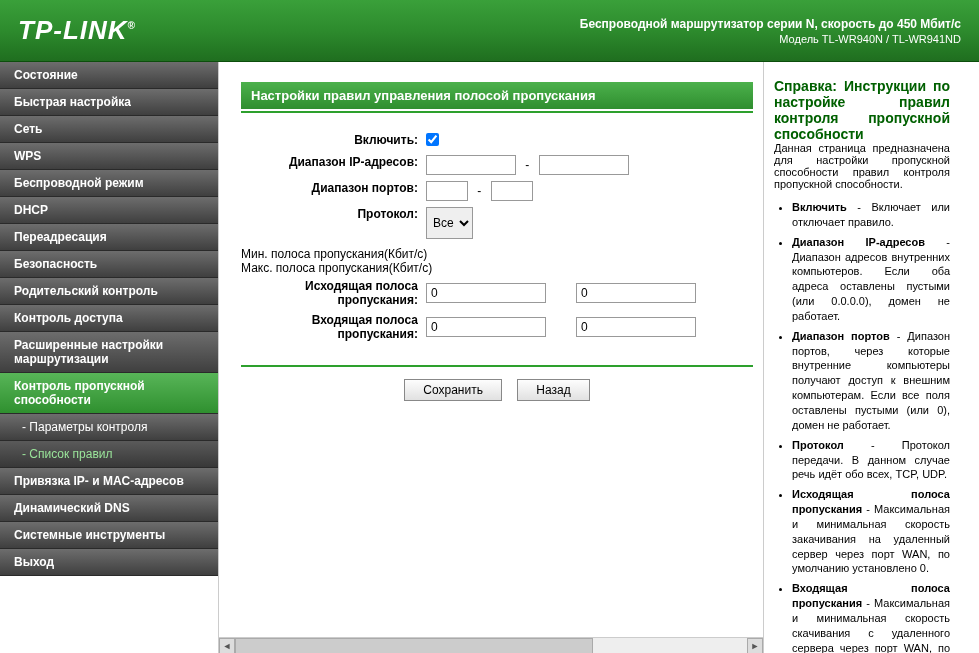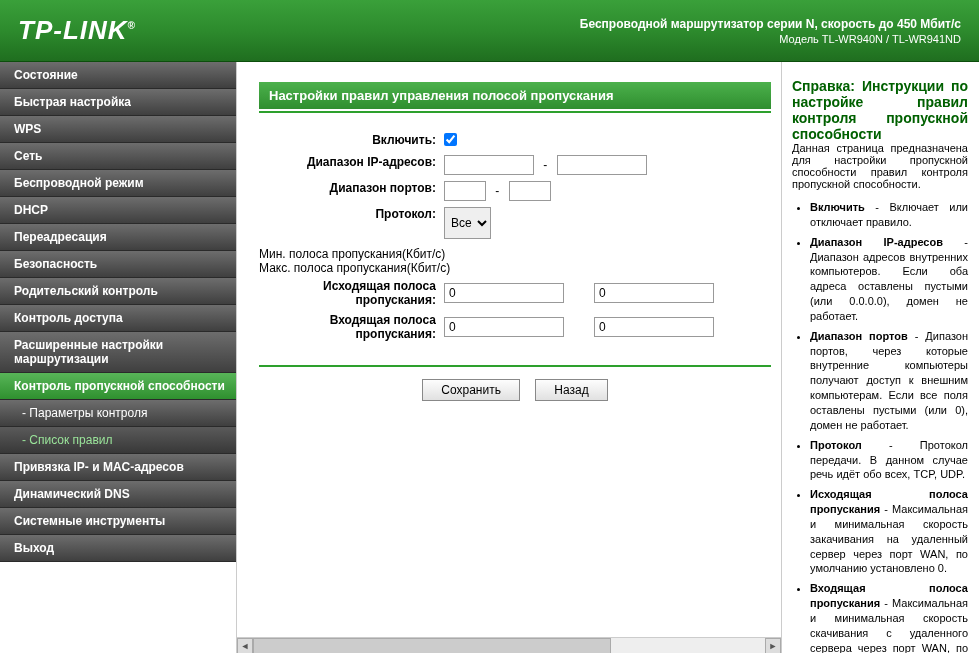--- a/index.html
+++ b/index.html
@@ -7,21 +7,21 @@
 
 .header { height: 62px; background: linear-gradient(to bottom, #3aa03a 0%, #2d8b2d 50%, #1f6e1f 100%); display: flex; align-items: center; justify-content: space-between; padding: 0 18px; border-bottom: 1px solid #0c4e0c; }
 .logo { color: #fff; font-size: 26px; font-weight: bold; font-style: italic; letter-spacing: 1px; font-family: Arial, sans-serif; }
 .logo sup { font-size: 10px; }
 .header-right { text-align: right; color: #fff; }
 .header-title { font-size: 12px; font-weight: bold; }
 .header-model { font-size: 11px; margin-top: 2px; }
 
 .container { display: flex; height: 591px; }
 
-.sidebar { width: 236px; background: #fff; }
+.sidebar { width: 218px; background: #fff; }
 .sidebar-item { display:block; padding: 6px 10px 6px 14px; color: #fff; cursor: pointer; font-size: 12px; font-weight: bold; background: linear-gradient(to bottom, #6d6d6d 0%, #3f3f3f 100%); border-bottom: 1px solid #2a2a2a; }
 .sidebar-item.active { background: linear-gradient(to bottom, #58b558 0%, #2f902f 100%); }
 .sidebar-sub { padding: 6px 10px 6px 22px; color: #fff; font-size: 12px; background: linear-gradient(to bottom, #6d6d6d 0%, #3f3f3f 100%); border-bottom: 1px solid #2a2a2a; cursor: pointer; }
 .sidebar-sub.active { color: #9ae49a; background: linear-gradient(to bottom, #5a5a5a 0%, #383838 100%); }
 
 .main { flex: 1; display: flex; overflow: hidden; border-left: 1px solid #ccc; }
 .content { width: 545px; padding: 20px 10px 10px 22px; overflow-x: auto; border-right: 1px solid #ccc; position: relative; }
 .content-inner { min-width: 500px; }
 .page-title { background: linear-gradient(to bottom, #4cb14c 0%, #2f8e2f 100%); color: #fff; padding: 6px 10px; font-size: 13px; font-weight: bold; margin-bottom: 2px; }
 .green-line { height: 2px; background: #2da02d; margin-bottom: 20px; }
@@ -64,22 +64,22 @@
   <div class="header-right">
     <div class="header-title">Беспроводной маршрутизатор серии N, скорость до 450 Мбит/с</div>
     <div class="header-model">Модель TL-WR940N / TL-WR941ND</div>
   </div>
 </div>
 
 <div class="container">
   <div class="sidebar" id="sidebar">
       <div class="sidebar-item">Состояние</div>
       <div class="sidebar-item">Быстрая настройка</div>
+      <div class="sidebar-item">Сеть</div>
       <div class="sidebar-item">WPS</div>
-      <div class="sidebar-item">Сеть</div>
       <div class="sidebar-item">Беспроводной режим</div>
       <div class="sidebar-item">DHCP</div>
       <div class="sidebar-item">Переадресация</div>
       <div class="sidebar-item">Безопасность</div>
       <div class="sidebar-item">Родительский контроль</div>
       <div class="sidebar-item">Контроль доступа</div>
       <div class="sidebar-item">Расширенные настройки маршрутизации</div>
       <div class="sidebar-item active">Контроль пропускной способности</div>
       <div class="sidebar-sub">- Параметры контроля</div>
       <div class="sidebar-sub active">- Список правил</div>

